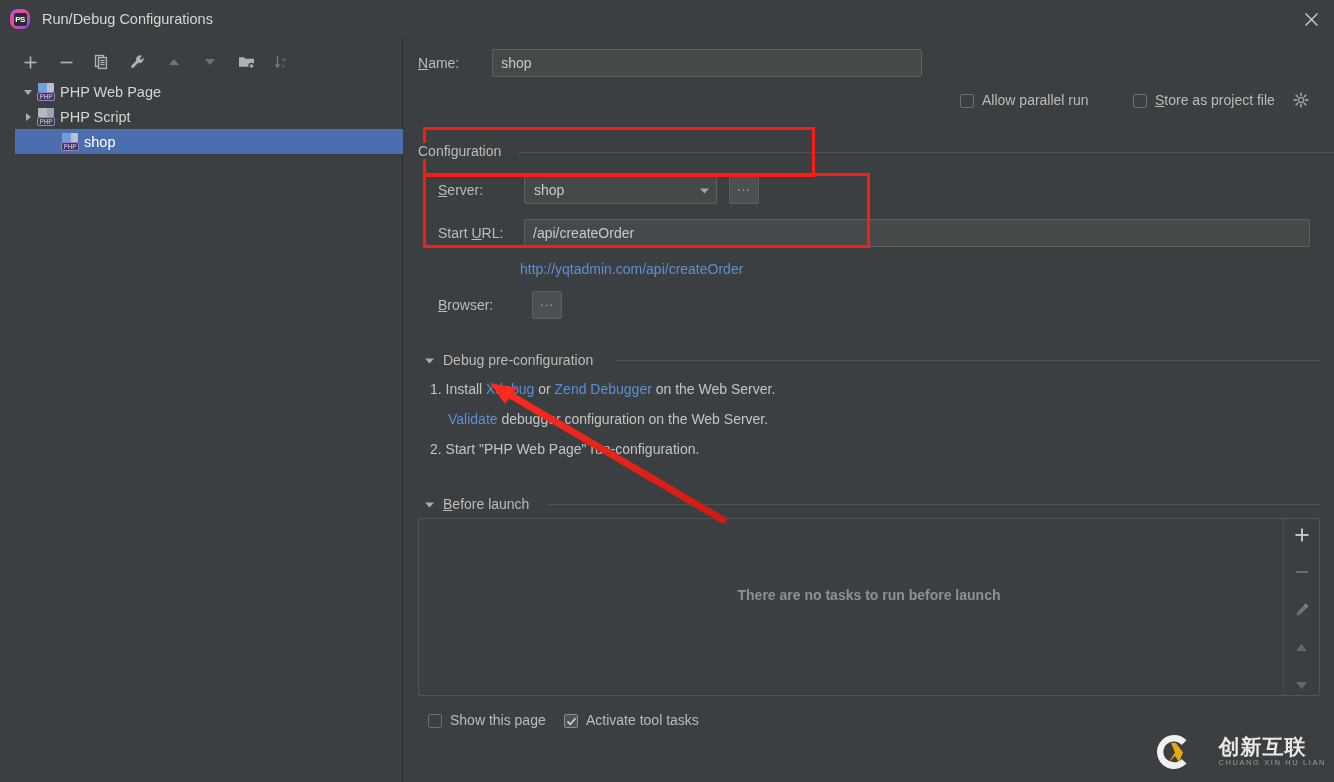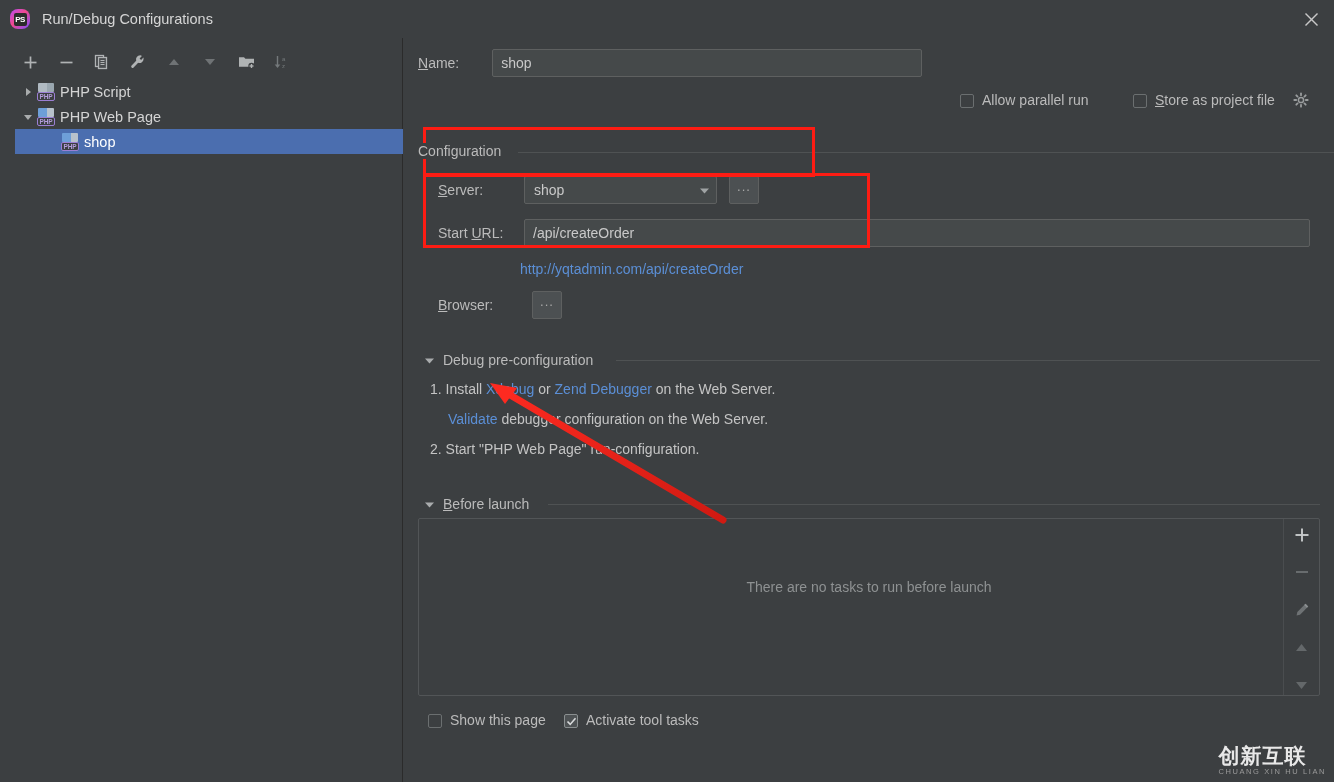--- a/index.html
+++ b/index.html
@@ -196,21 +196,21 @@
 
   
   .annot-rect {
     position: absolute; border: 3px solid #fd1c13; pointer-events: none;
   }
   .annot-arrow { position: absolute; left: 0; top: 0; pointer-events: none; }
 
   
   .watermark {
     position: absolute; right: 8px; bottom: 8px; height: 44px;
-    display: flex; align-items: center; gap: 16px; flex-direction: column;
+    display: flex; align-items: center; gap: 24px;
   }
   .wm-cn {
     color: #e8e8e8; font-size: 21px; font-weight: bold; line-height: 21px;
     letter-spacing: 1px; font-family: "DejaVu Sans", sans-serif;
   }
   .wm-en {
     color: #9a9a9a; font-size: 7.5px; letter-spacing: 1.6px; line-height: 10px;
     font-family: "Liberation Sans", sans-serif;
   }
 </style>
@@ -286,41 +286,41 @@
           <text x="8" y="14" font-size="6" fill="#74797b" font-family="Liberation Sans, sans-serif">z</text>
         </svg>
       </div>
     </div>
 
     <div class="tree">
 
       <div class="tree-row lvl1">
         <div class="twisty">
           <svg width="10" height="10" viewBox="0 0 10 10">
+              <polygon points="1,3 9,3 5,8" fill="#a9acad"></polygon>
+            </svg>
+        </div>
+        <div class="php-badge">
+          <div class="top web"></div>
+            <div class="bot">PHP</div>
+        </div>
+        <span class="tree-label">PHP Web Page</span>
+      </div>
+
+      <div class="tree-row lvl1">
+        <div class="twisty">
+          <svg width="10" height="10" viewBox="0 0 10 10">
               <polygon points="3,1 8,5 3,9" fill="#a9acad"></polygon>
             </svg>
         </div>
         <div class="php-badge">
           <div class="top script"></div>
             <div class="bot">PHP</div>
         </div>
         <span class="tree-label">PHP Script</span>
-      </div>
-
-      <div class="tree-row lvl1">
-        <div class="twisty">
-          <svg width="10" height="10" viewBox="0 0 10 10">
-              <polygon points="1,3 9,3 5,8" fill="#a9acad"></polygon>
-            </svg>
-        </div>
-        <div class="php-badge">
-          <div class="top web"></div>
-            <div class="bot">PHP</div>
-        </div>
-        <span class="tree-label">PHP Web Page</span>
       </div>
 
       <div class="tree-row lvl2 selected">
         <div class="php-badge">
           <div class="top web"></div>
             <div class="bot">PHP</div>
         </div>
         <span class="tree-label">shop</span>
       </div>
 
@@ -427,21 +427,21 @@
       <span class="sec-tri">
         <svg width="11" height="11" viewBox="0 0 11 11">
             <polygon points="1,3.5 10,3.5 5.5,8.5" fill="#a9acad"></polygon>
           </svg>
       </span>
       <span class="sec-title"><u>B</u>efore launch</span>
     </div>
     <div class="sec-rule" style="left:144px; top:466px; width:772px;"></div>
 
     <div class="bl-box" style="left:14px; top:480px; width:902px; height:178px;">
-      <div class="bl-empty" style="top:60px;">There are no tasks to run before launch</div>
+      <div class="bl-empty" style="top:68px;font-weight:bold;">There are no tasks to run before launch</div>
       <div class="bl-side">
         <div class="bs-btn">
           <svg width="16" height="16" viewBox="0 0 16 16">
             <line x1="8" y1="1.5" x2="8" y2="14.5" stroke="#c7cacb" stroke-width="1.9"></line>
             <line x1="1.5" y1="8" x2="14.5" y2="8" stroke="#c7cacb" stroke-width="1.9"></line>
           </svg>
         </div>
         <div class="bs-btn">
           <svg width="16" height="16" viewBox="0 0 16 16">
             <line x1="2" y1="8" x2="14" y2="8" stroke="#6e7274" stroke-width="1.8"></line>

